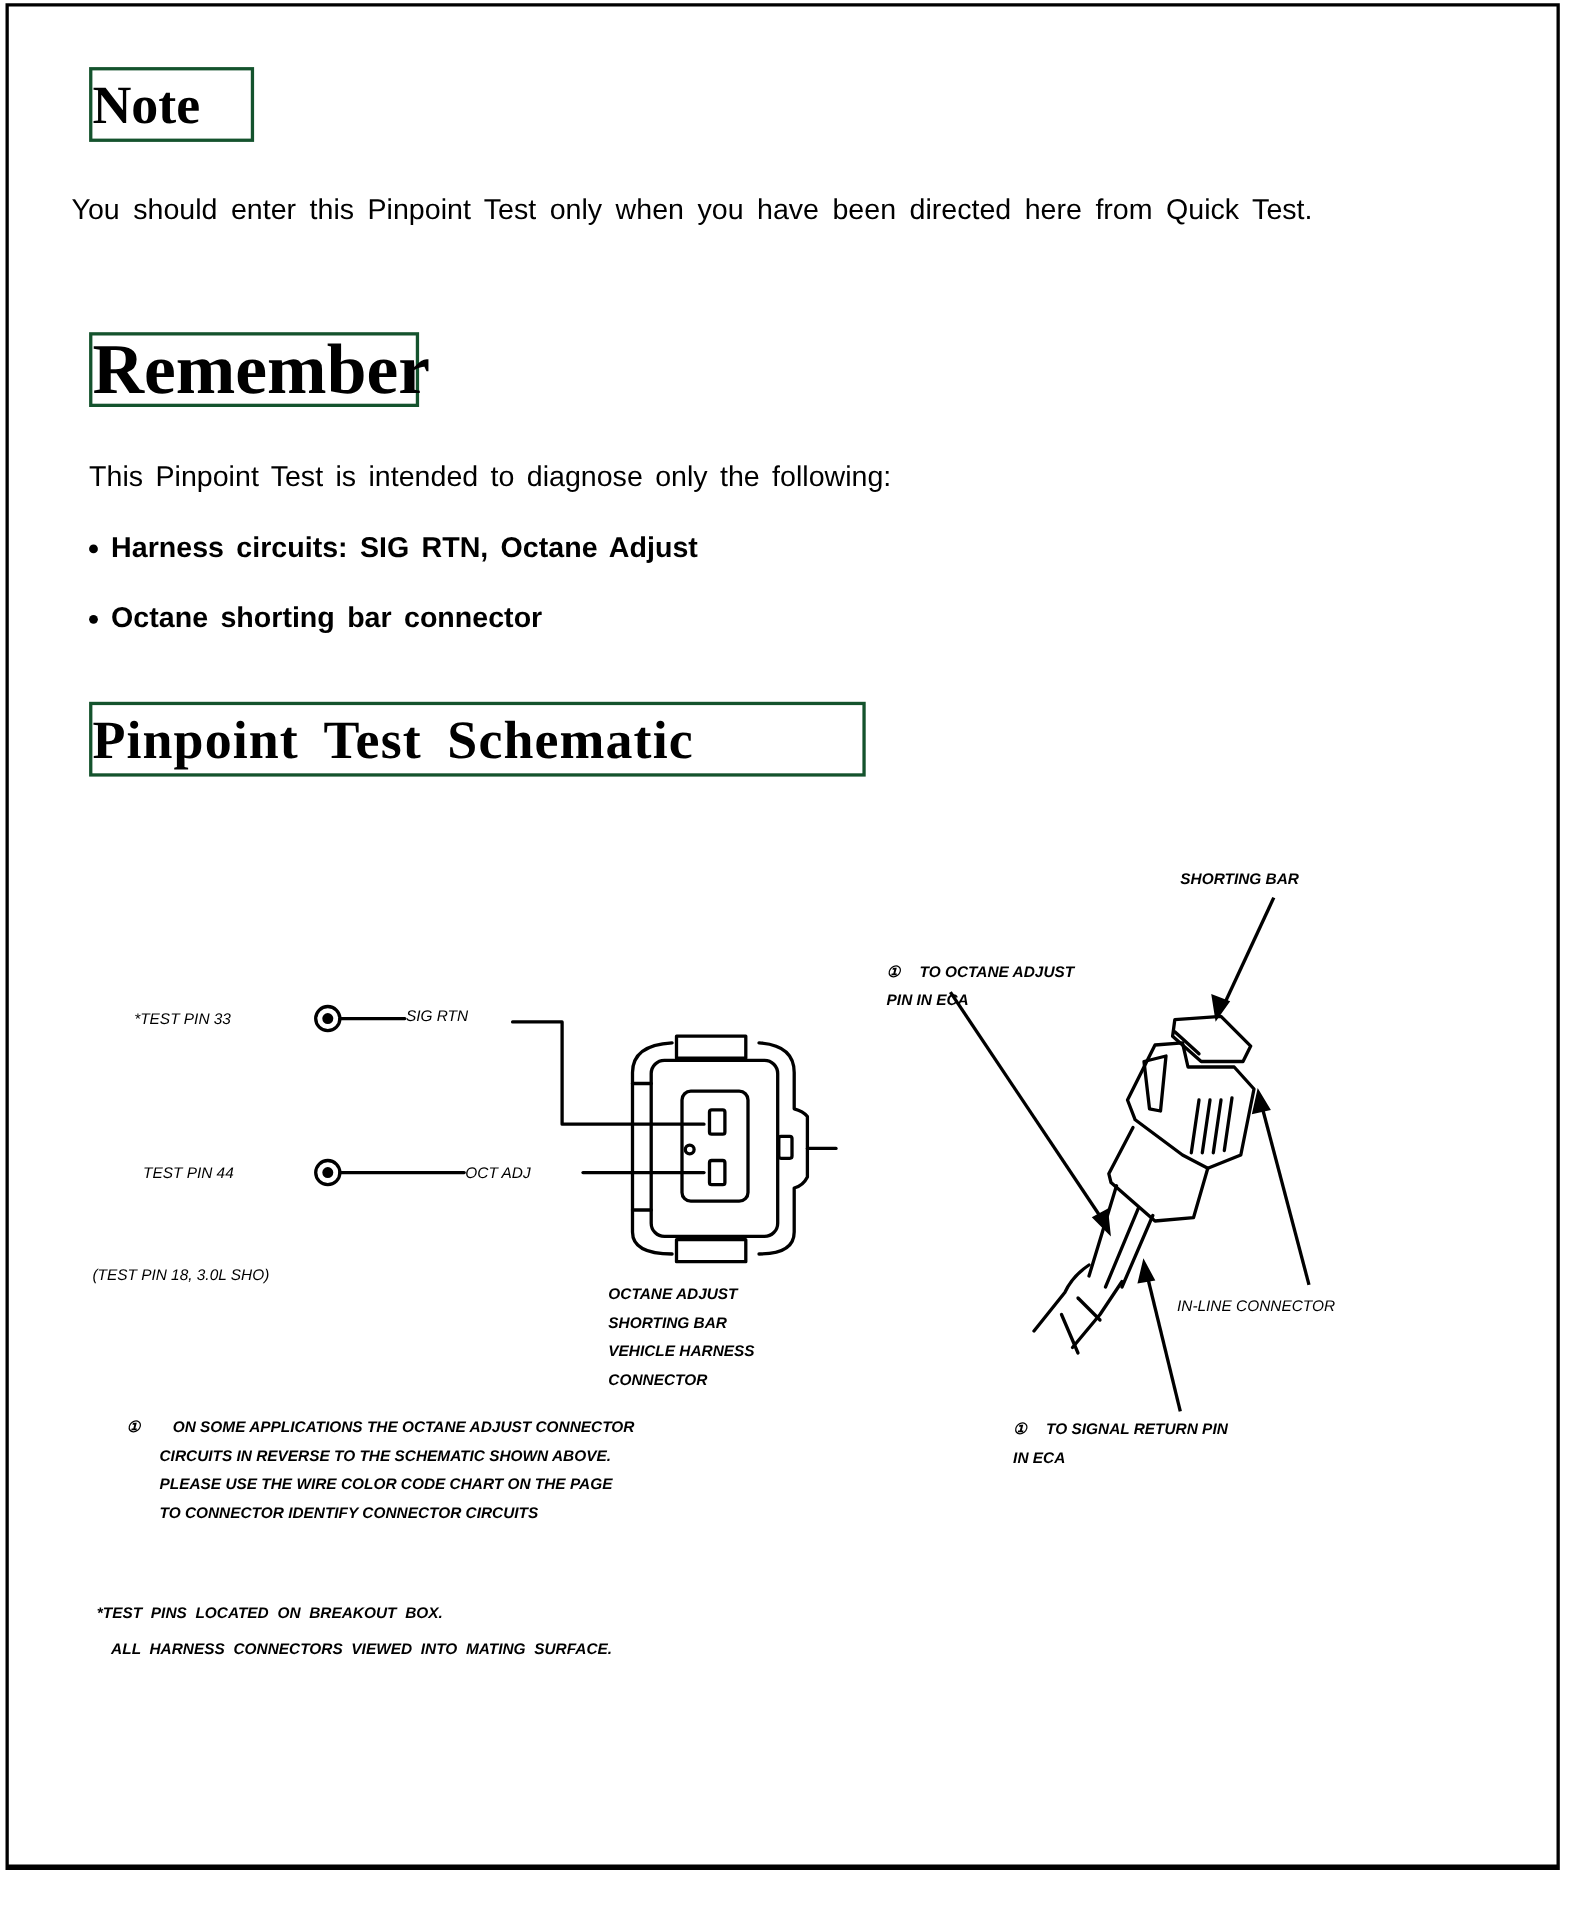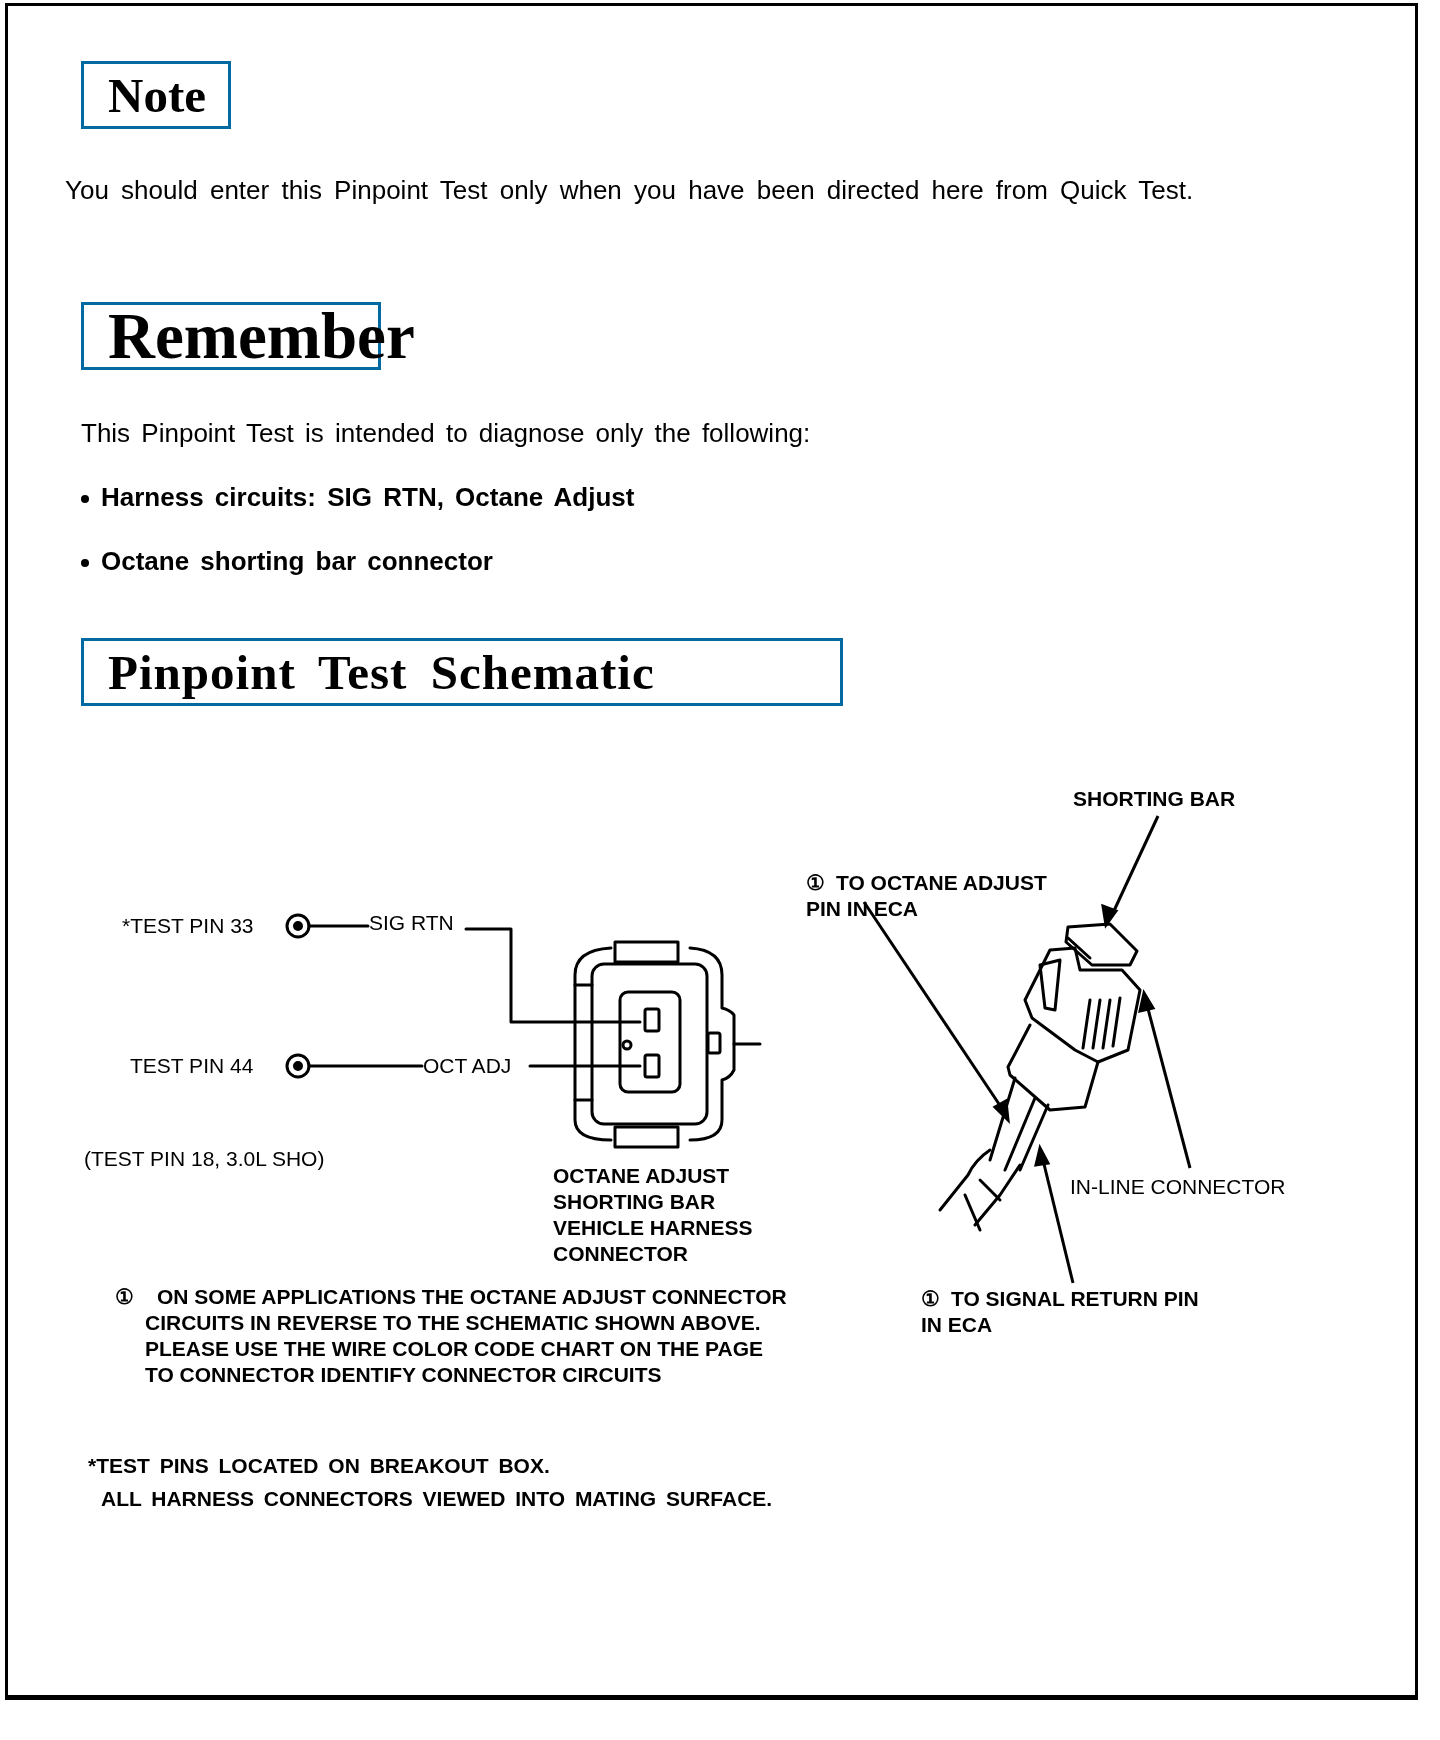--- a/index.html
+++ b/index.html
@@ -1,26 +1,26 @@
 <!DOCTYPE html>
 <html><head>
   <meta charset="utf-8">
   <style>
     html, body { margin: 0; padding: 0; background: #ffffff; }
     body { width: 1440px; height: 1740px; position: relative; overflow: hidden; font-family: "Liberation Sans", sans-serif; color: #000; }
     .frame { position: absolute; left: 5px; top: 3px; width: 1413px; height: 1697px; border-left: 3px solid #000; border-top: 3px solid #000; border-right: 3px solid #000; border-bottom: 5px solid #000; box-sizing: border-box; }
-    .boxhead { position: absolute; border: 3px solid #0369a1; font-family: "Liberation Serif", serif; font-weight: bold; line-height: 1; padding: 0 24px; box-sizing: border-box; white-space: nowrap; display: flex; align-items: center; }
+    .boxhead { position: absolute; border: 3px solid #14532d; font-family: "Liberation Serif", serif; font-weight: bold; line-height: 1; padding: 0 0; box-sizing: border-box; white-space: nowrap; display: flex; align-items: center; }
     .note-head { left: 81px; top: 61px; width: 150px; height: 68px; font-size: 49px; }
     .remember-head { left: 81px; top: 302px; width: 300px; height: 68px; font-size: 65px; align-items: center; }
-    .schem-head { left: 81px; top: 638px; width: 762px; height: 68px; font-size: 49px; letter-spacing: 1px; word-spacing: 10px; }
+    .schem-head { left: 81px; top: 638px; width: 706px; height: 68px; font-size: 49px; letter-spacing: 1px; word-spacing: 10px; }
     .note-body { position: absolute; left: 65px; top: 172px; width: 1250px; font-weight: normal; font-size: 26px; line-height: 37px; word-spacing: 5px; }
     .rem-intro { position: absolute; left: 81px; top: 418px; font-size: 26px; word-spacing: 4px; }
     .bullet { position: absolute; left: 81px; font-size: 26px; word-spacing: 4px; font-weight: bold; }
     .bullet .dot { display: inline-block; width: 8px; height: 8px; border-radius: 50%; background: #000; margin-right: 12px; vertical-align: middle; }
-    .lbl { position: absolute; font-size: 21px; white-space: nowrap; line-height: 26px; }
+    .lbl { position: absolute; font-size: 14px; white-space: nowrap; line-height: 26px; font-style: italic; }
     .lbl.b { font-weight: bold; }
     svg.diagram { position: absolute; left: 0; top: 0; }
   </style>
 </head>
 <body>
 
 <div class="frame"></div>
 
 <div class="boxhead note-head">
     <span>Note</span>

